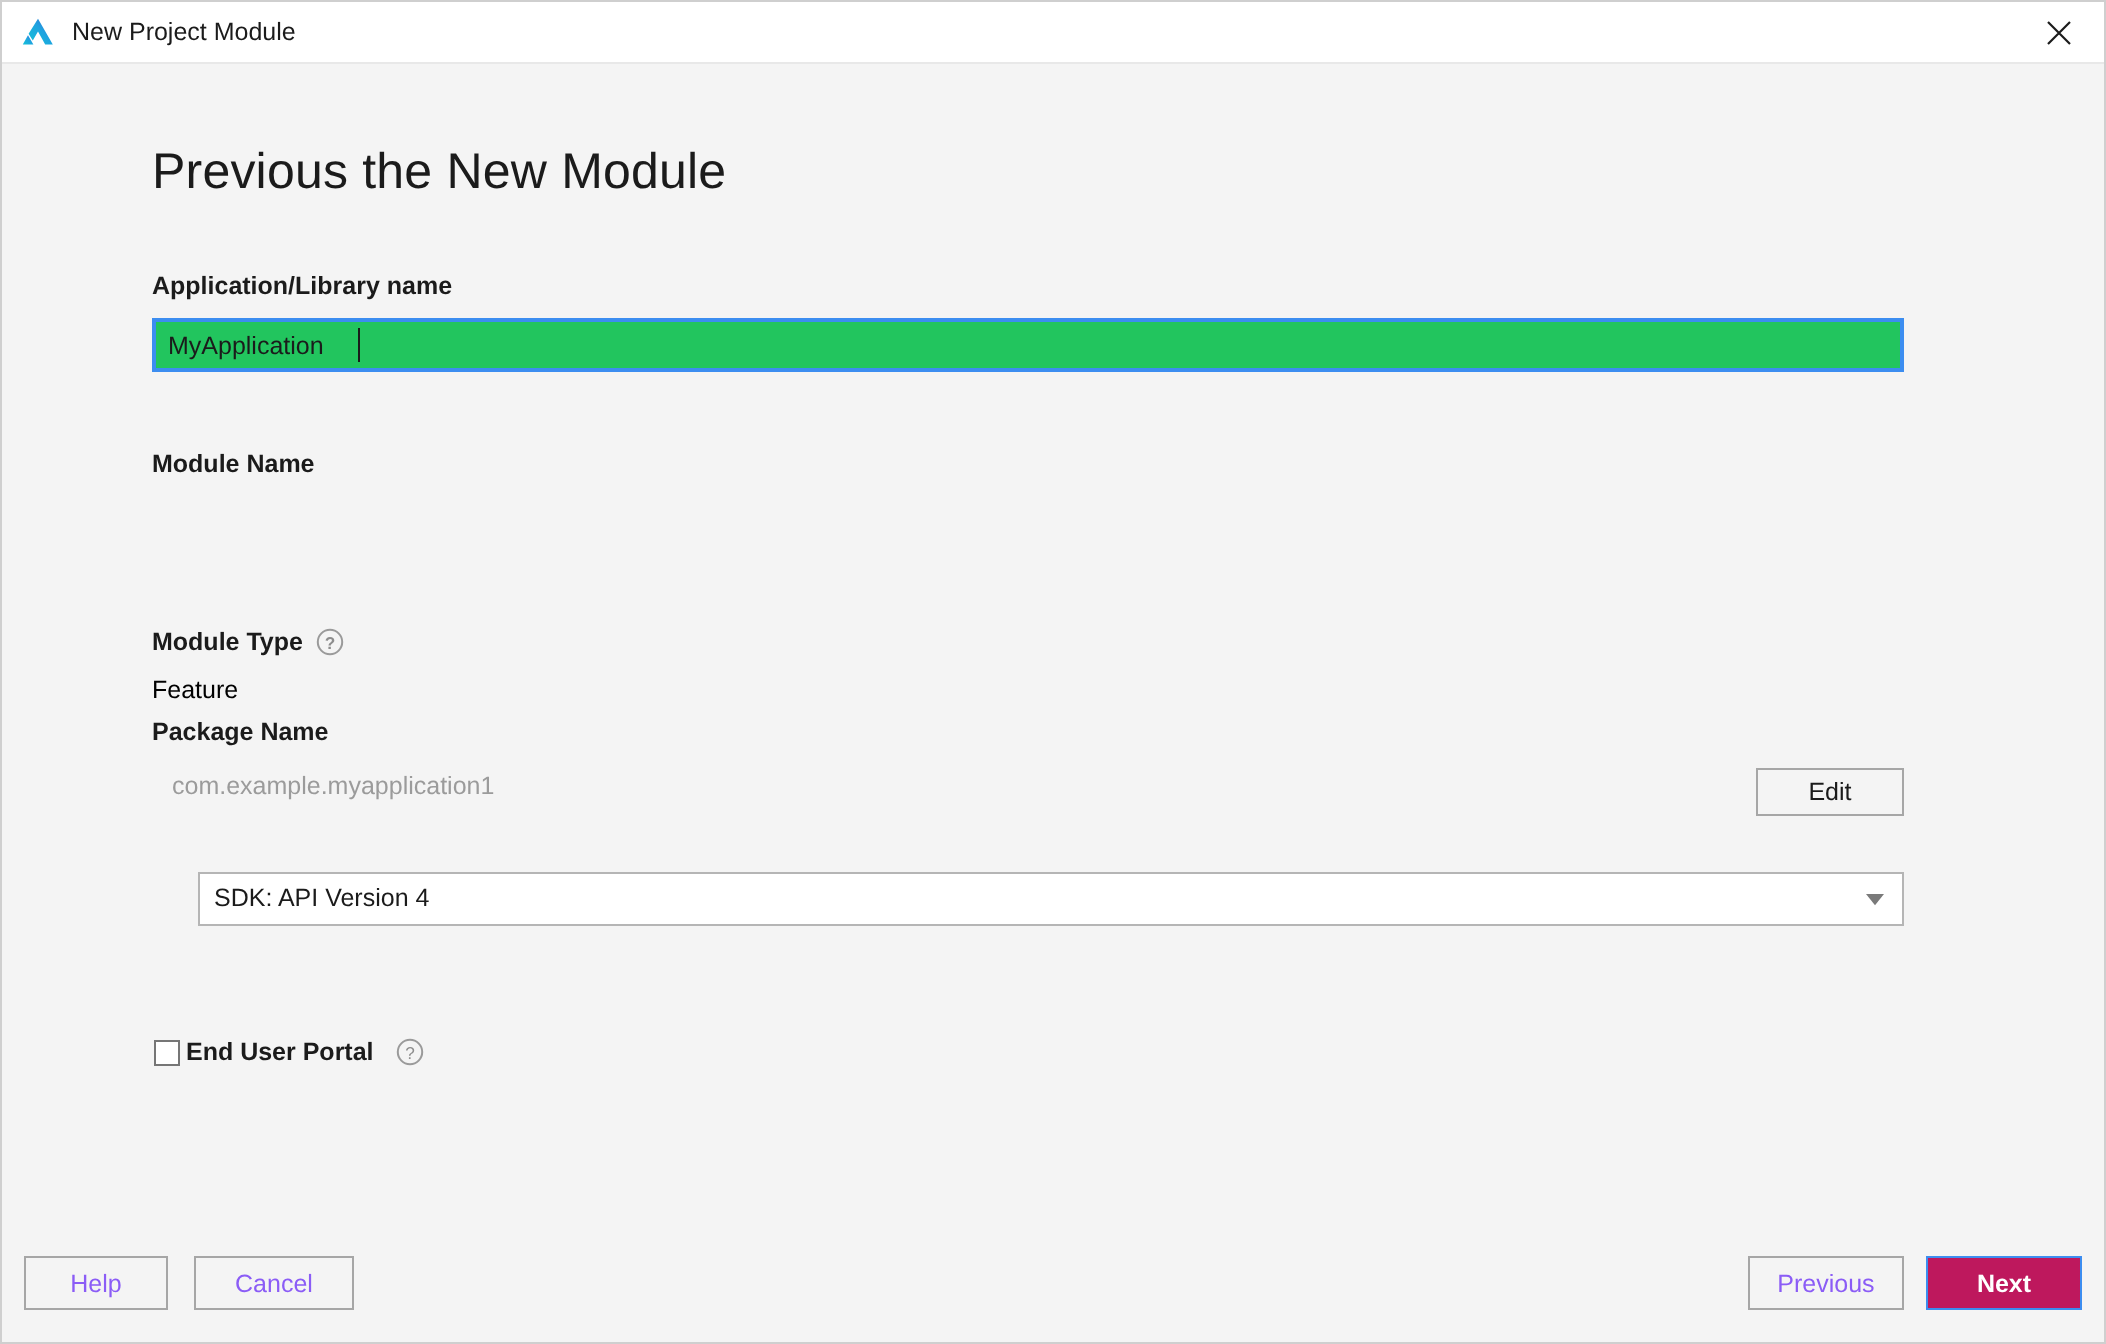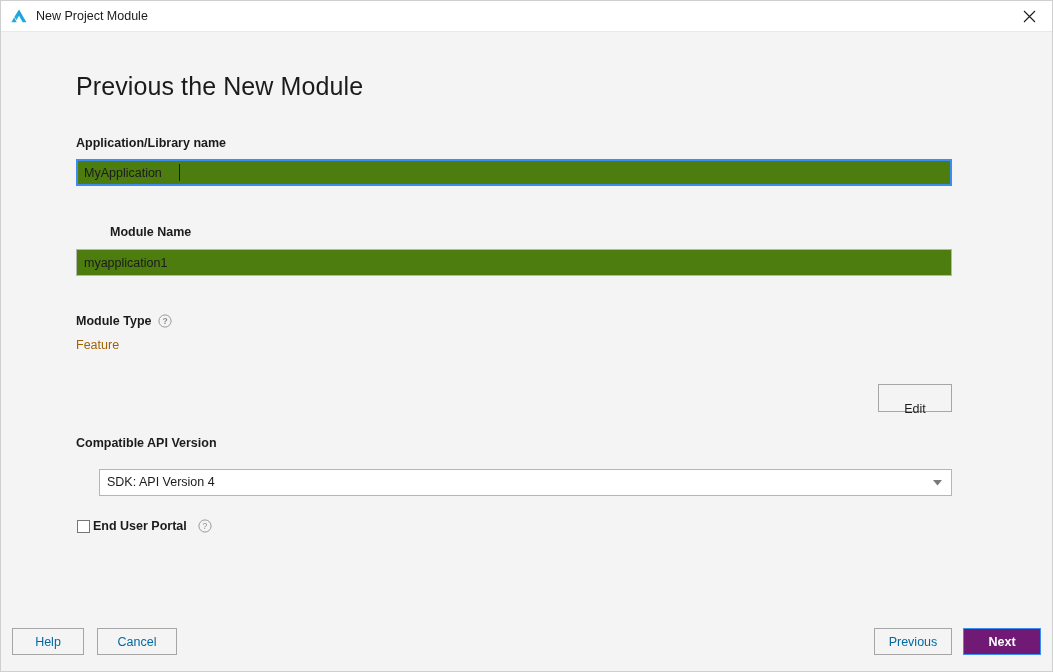--- a/index.html
+++ b/index.html
@@ -91,21 +91,21 @@
     display: flex;
     align-items: center;
     gap: 7px;
   }
 
   .text-input {
     display: block;
     width: 100%;
     box-sizing: border-box;
     height: 27px;
-    background: #4d7c0f;
+    background: #22c55e;
     border: 1px solid #b5b5b5;
     font-family: "Liberation Sans", sans-serif;
     font-size: 12.5px;
     color: #1b1b1b;
     padding: 0 7px;
     outline: none;
     border-radius: 0;
   }
   .text-input.focused {
     border: 2px solid #3c8df0;
@@ -116,59 +116,59 @@
   .caret {
     position: absolute;
     width: 1px;
     background: #1b1b1b;
     top: 5px;
     bottom: 5px;
   }
 
   .static-value {
     font-size: 12.5px;
-    color: #a16207;
+    color: #000000;
   }
   .static-value.muted {
     color: #9b9b9b;
   }
 
   .help-icon {
     width: 14px;
     height: 14px;
     display: inline-block;
     vertical-align: middle;
   }
 
   
   .row-appname { position: absolute; left: 75px; right: 100px; top: 104px; }
   .row-appname .field-label { margin-bottom: 9px; }
 
   .row-modname { position: absolute; left: 75px; right: 100px; top: 193px; }
-  .row-modname .field-label { margin-bottom: 10px; margin-left: 34px; }
+  .row-modname .field-label { margin-bottom: 10px; }
 
   .row-modtype { position: absolute; left: 75px; top: 282px; }
   .row-modtype .field-label { margin-bottom: 10px; }
 
   .row-pkgname { position: absolute; left: 75px; right: 100px; top: 327px; }
   .row-pkgname .field-label { margin-bottom: 13px; }
   .row-pkgname .static-value { padding-left: 10px; }
 
   .edit-btn {
     position: absolute;
     right: 100px;
     top: 352px;
     width: 74px;
     height: 24px;
     background: #f4f4f4;
     border: 1px solid #a6a6a6;
     font-family: "Liberation Sans", sans-serif;
     font-size: 12.5px;
     color: #1b1b1b;
-    padding: 13px;
+    padding: 0;
     line-height: 22px;
     text-align: center;
     border-radius: 0;
   }
 
   .row-api { position: absolute; left: 75px; right: 100px; top: 404px; }
   .row-api .field-label { margin-bottom: 19px; }
 
   .select-wrap { position: relative; padding-left: 23px; }
   .select-box {
@@ -230,24 +230,24 @@
     box-sizing: border-box;
     font-family: "Liberation Sans", sans-serif;
     font-size: 12.5px;
     text-align: center;
     border-radius: 0;
     padding: 0;
   }
   .btn-secondary {
     background: #f4f4f4;
     border: 1px solid #a6a6a6;
-    color: #0369a1;
+    color: #8b5cf6;
   }
   .btn-primary {
-    background: #701a75;
+    background: #be185d;
     border: 1px solid #3c8df0;
     color: #ffffff;
     font-weight: bold;
   }
   .btn-help     { left: 11px;  width: 72px; }
   .btn-cancel   { left: 96px;  width: 80px; }
   .btn-previous { right: 100px; width: 78px; }
   .btn-next     { right: 11px;  width: 78px; }
 </style>
 </head>
@@ -286,40 +286,42 @@
     <div class="row-appname">
       <div class="field-label">Application/Library name</div>
       <div class="input-wrap">
         <input class="text-input focused" type="text" value="MyApplication" style="">
         <span class="caret" style="left:103px;"></span>
       </div>
     </div>
 
     <div class="row-modname">
       <div class="field-label">Module Name</div>
-      <input class="text-input" type="text" value="myapplication1" style="">
     </div>
 
     <div class="row-modtype">
       <div class="field-label">
         <span>Module Type</span>
         <span class="help-icon">
           <svg width="14" height="14" viewBox="0 0 14 14" xmlns="http://www.w3.org/2000/svg">
             <circle cx="7" cy="7" r="6.1" fill="none" stroke="#9a9a9a" stroke-width="1"></circle>
             <text x="7" y="10.3" text-anchor="middle" font-family="Liberation Sans, sans-serif" font-size="8.6" fill="#8d8d8d">?</text>
           </svg>
         </span>
       </div>
       <div class="static-value">Feature</div>
     </div>
 
+    <div class="row-pkgname">
+      <div class="field-label">Package Name</div>
+      <div class="static-value muted">com.example.myapplication1</div>
+    </div>
     <button class="edit-btn">Edit</button>
 
     <div class="row-api">
-      <div class="field-label">Compatible API Version</div>
       <div class="select-wrap">
         <div class="select-box">SDK: API Version 4</div>
         <span class="select-arrow">
           <svg width="9" height="6" viewBox="0 0 9 6" xmlns="http://www.w3.org/2000/svg">
             <path d="M0 0 L9 0 L4.5 5.6 Z" fill="#7a7a7a"></path>
           </svg>
         </span>
       </div>
     </div>
 

